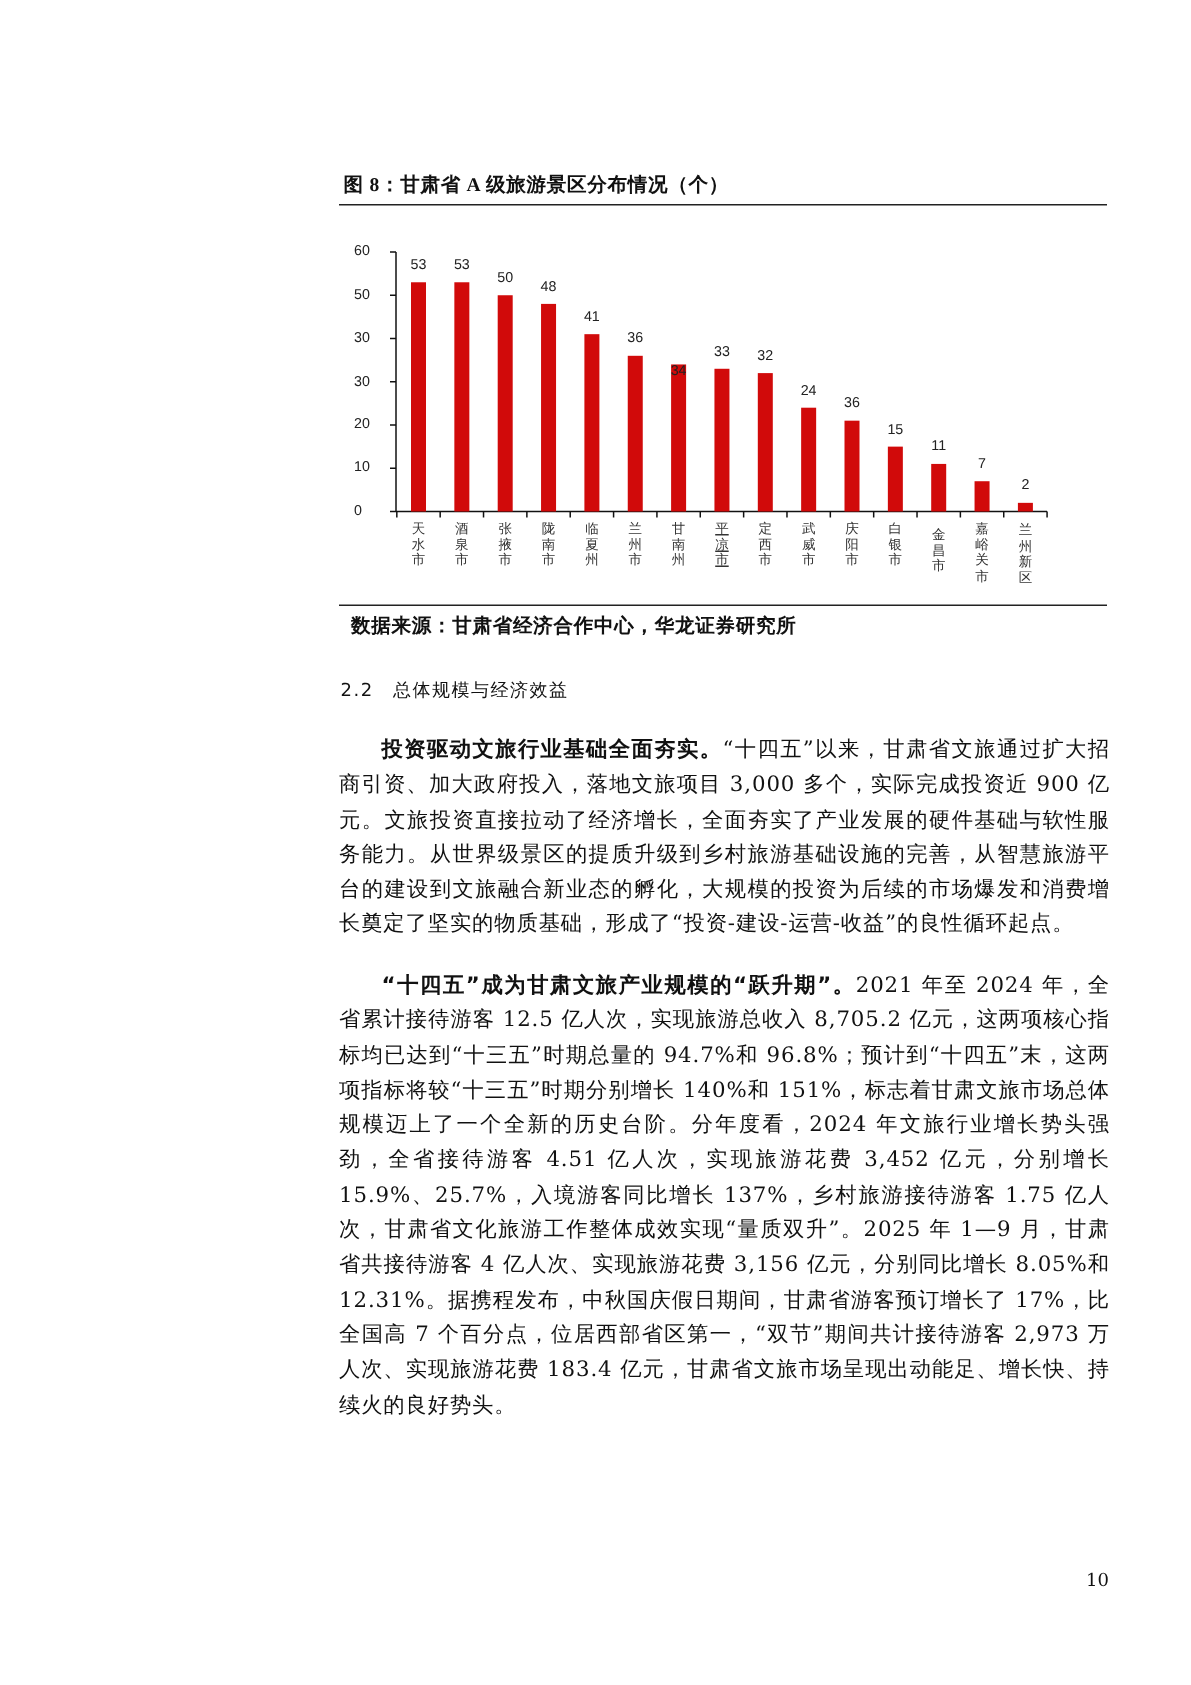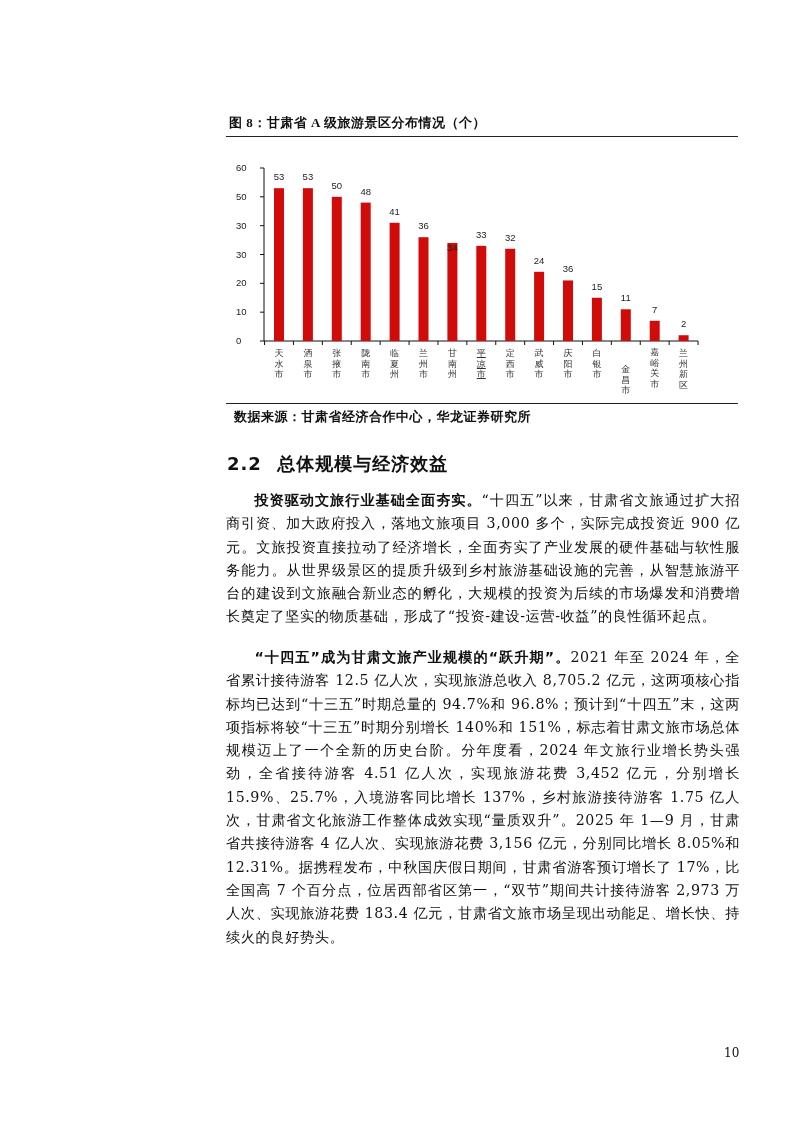--- a/index.html
+++ b/index.html
@@ -11,21 +11,21 @@
   .chart { position:absolute; left:226px; top:140px; width:512px; height:262px; }
   .chart svg { position:absolute; left:0; top:0; }
   .ytick-label { position:absolute; font-family:"Liberation Sans","DejaVu Sans",sans-serif;
                  font-size:9.5px; color:#222; text-align:left; width:22px; }
   .val-label { position:absolute; font-family:"Liberation Sans","DejaVu Sans",sans-serif;
                font-size:9.5px; color:#222; width:24px; text-align:center; }
   .cat-label { position:absolute; font-size:9px; color:#333; width:14px; text-align:center;
                line-height:10.5px; word-break:break-all; font-family:"DejaVu Serif","Liberation Serif",serif; }
   .source { position:absolute; left:234px; top:408px; font-size:13px; font-weight:bold;
             font-family:"DejaVu Sans","Liberation Sans",sans-serif; letter-spacing:0.5px; }
-  .section { position:absolute; left:227px; top:452px; font-size:18px; font-weight:bold;
+  .section { position:absolute; left:227px; top:452px; font-size:12px; font-weight:normal;
              font-family:"DejaVu Sans","Liberation Sans",sans-serif; letter-spacing:1px; }
   .para { position:absolute; left:226px; width:514px; font-size:14.2px; line-height:23.3px;
           text-align:justify; text-indent:2em; letter-spacing:0.6px; }
   .para b { font-family:"DejaVu Sans","Liberation Sans",sans-serif; font-weight:bold; }
   .page-num { position:absolute; left:724px; top:1046px; font-size:12px; }
 </style>
 </head>
 <body>
 
 <div class="fig-title">图 8：甘肃省 A 级旅游景区分布情况（个）</div>
@@ -99,21 +99,21 @@
     <div class="cat-label" style="left: 248.3px; top: 208px; text-decoration: underline;">平凉市</div>
     <div class="val-label" style="left: 272.2px; top: 91.7333px;">32</div>
     <div class="cat-label" style="left: 277.2px; top: 208px;">定西市</div>
     <div class="val-label" style="left: 301.1px; top: 114.8px;">24</div>
     <div class="cat-label" style="left: 306.1px; top: 208px;">武威市</div>
     <div class="val-label" style="left: 330px; top: 123.45px;">36</div>
     <div class="cat-label" style="left: 335px; top: 208px;">庆阳市</div>
     <div class="val-label" style="left: 358.9px; top: 140.75px;">15</div>
     <div class="cat-label" style="left: 363.9px; top: 208px;">白银市</div>
     <div class="val-label" style="left: 387.8px; top: 152.283px;">11</div>
-    <div class="cat-label" style="left: 392.8px; top: 224px;">金昌市</div>
+    <div class="cat-label" style="left: 392.8px; top: 212px;">金昌市</div>
     <div class="val-label" style="left: 416.7px; top: 163.817px;">7</div>
     <div class="cat-label" style="left: 421.7px; top: 208px; font-family: Liberation Mono, monospace;">嘉峪关市</div>
     <div class="val-label" style="left: 445.6px; top: 178.233px;">2</div>
     <div class="cat-label" style="left: 450.6px; top: 208px; font-family: Liberation Serif, serif;">兰州新区</div>
   </div>
 
 <div class="rule" style="top:403px;"></div>
 <div class="source">数据来源：甘肃省经济合作中心，华龙证券研究所</div>
 
 <div class="section">

